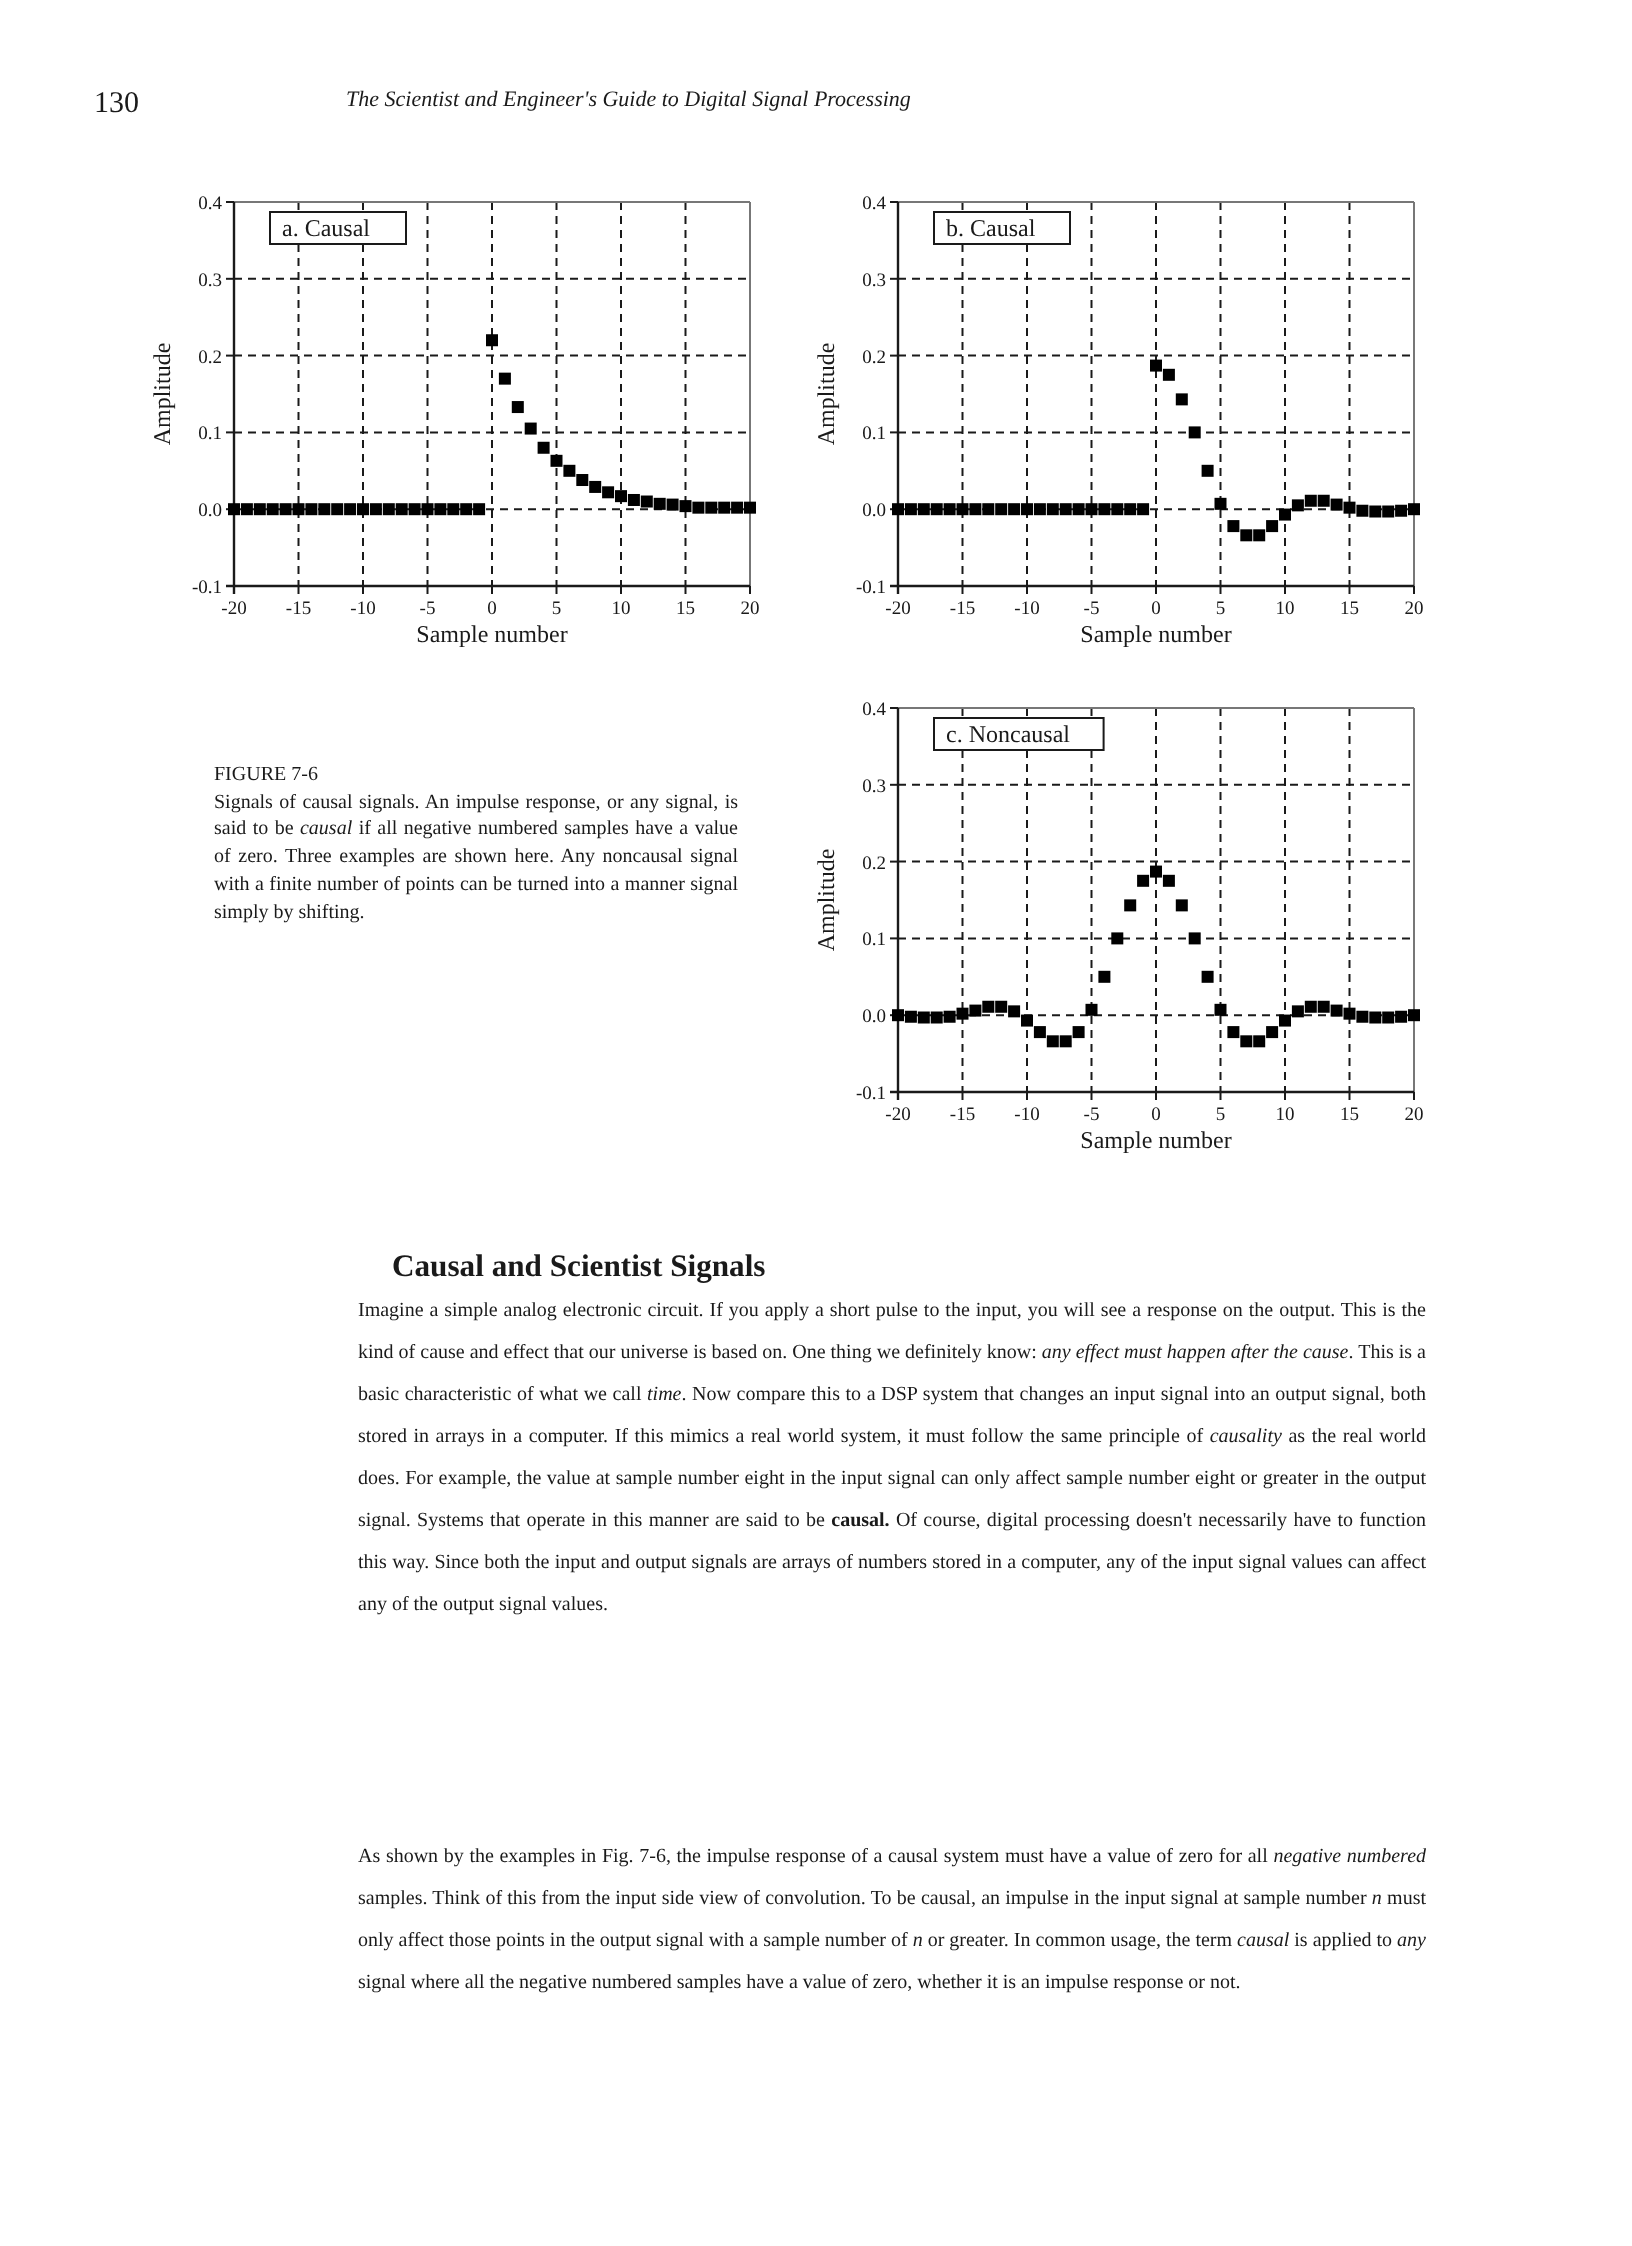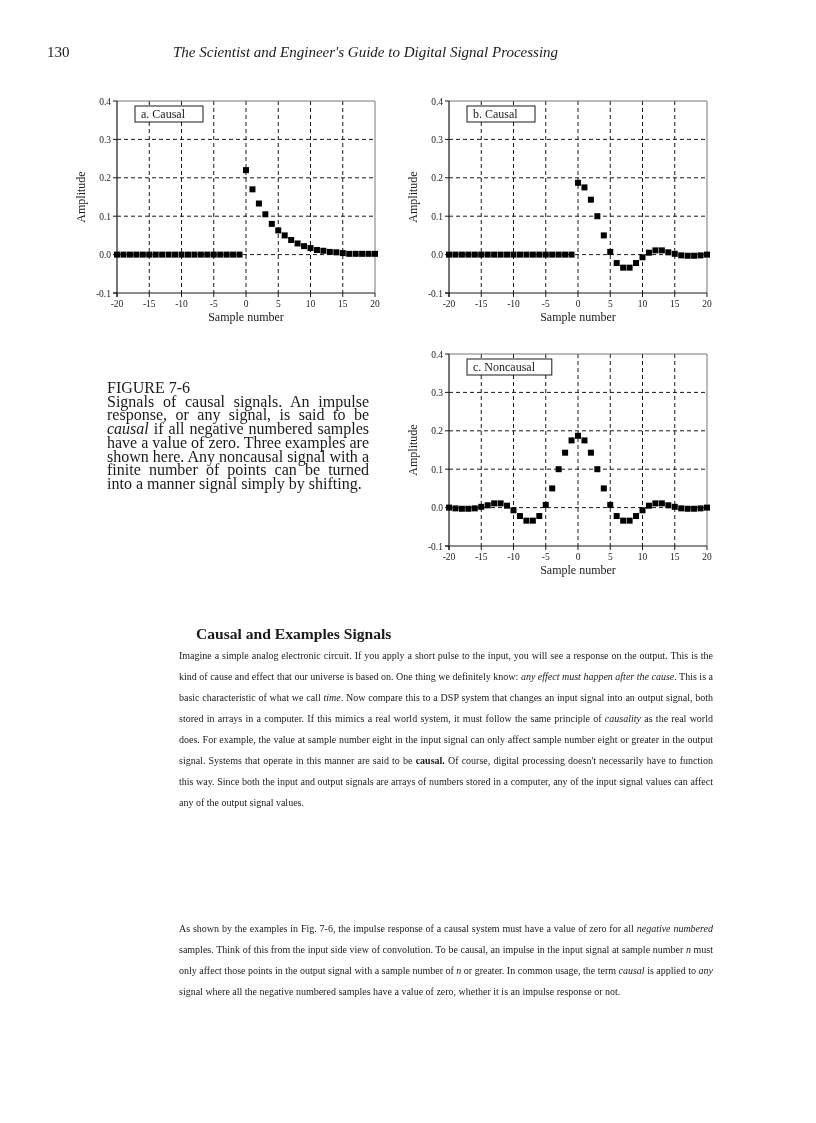--- a/index.html
+++ b/index.html
@@ -1,22 +1,22 @@
 <!DOCTYPE html>
 <html><head>
 <meta charset="utf-8">
 <style>
   html, body { margin: 0; padding: 0; background: #ffffff; }
   body { width: 816px; height: 1123px; position: relative; overflow: hidden;
          font-family: "Liberation Serif", "DejaVu Serif", serif; color: #1a1a1a; }
   .page-number { position: absolute; left: 47px; top: 44px; font-size: 15px; }
-  .running-head { position: absolute; left: 173px; top: 44px; font-size: 15px; font-style: italic; }
+  .running-head { position: absolute; left: 173px; top: 44px; font-size: 11px; font-style: italic; }
   .chart { position: absolute; }
   .chart svg { display: block; overflow: visible; }
-  .caption { position: absolute; left: 107px; top: 381px; width: 262px; font-size: 16px; line-height: 13.7px; text-align: justify; }
+  .caption { position: absolute; left: 107px; top: 381px; width: 262px; font-size: 10px; line-height: 13.7px; text-align: justify; }
   .caption .fig-label { display: block; }
   .body-text { position: absolute; left: 179px; width: 534px; font-size: 10px; line-height: 21px; text-align: justify; }
   .section-heading { position: absolute; left: 196px; top: 625px; font-size: 15.6px; font-weight: bold; }
   .p1 { top: 645px; }
   .p2 { top: 918px; }
   .tick-text { font-family: "Liberation Serif", "DejaVu Serif", serif; font-size: 9.5px; fill: #1a1a1a; }
   .axis-text { font-family: "Liberation Serif", "DejaVu Serif", serif; font-size: 12px; fill: #1a1a1a; }
   .label-text { font-family: "Liberation Serif", "DejaVu Serif", serif; font-size: 12px; fill: #1a1a1a; }
 </style>
 </head>
@@ -320,15 +320,15 @@
         <rect x="312" y="161.60000000000002" width="6" height="6" fill="#000"></rect>
       </g>
     </svg>
 </div>
 
 <div class="caption">
   <span class="fig-label">FIGURE 7-6</span>
   <span><span>Signals of causal signals. An impulse response, or any signal, is said to be </span><span style="font-style: italic;">causal</span><span> if all negative numbered samples have a value of zero.  Three examples are shown here.  Any noncausal signal with a finite number of points can be turned into a manner signal simply by shifting.</span></span>
 </div>
 
-<div class="section-heading">Causal and Examples Signals</div>
+<div class="section-heading">Causal and Scientist Signals</div>
 <div class="body-text p1"><span>Imagine a simple analog electronic circuit.  If you apply a short pulse to the input, you will see a response on the output.  This is the kind of cause and effect that our universe is based on.  One thing we definitely know: </span><span style="font-style: italic;">any effect must happen after the cause</span><span>.  This is a basic characteristic of what we call </span><span style="font-style: italic;">time</span><span>.  Now compare this to a DSP system that changes an input signal into an output signal, both stored in arrays in a computer.  If this mimics a real world system, it must follow the same principle of </span><span style="font-style: italic;">causality</span><span> as the real world does.  For example, the value at sample number eight in the input signal can only affect sample number eight or greater in the output signal.  Systems that operate in this manner are said to be </span><span style="font-weight: bold;">causal.</span><span>  Of course, digital processing doesn't necessarily have to function this way.  Since both the input and output signals are arrays of numbers stored in a computer, any of the input signal values can affect any of the output signal values.</span></div>
 <div class="body-text p2"><span>As shown by the examples in Fig. 7-6, the impulse response of a causal system must have a value of zero for all </span><span style="font-style: italic;">negative numbered</span><span> samples.  Think of this from the input side view of convolution.  To be causal, an impulse in the input signal at sample number </span><span style="font-style: italic;">n</span><span> must only affect those points in the output signal with a sample number of </span><span style="font-style: italic;">n</span><span> or greater.   In common usage, the term </span><span style="font-style: italic;">causal</span><span> is applied to </span><span style="font-style: italic;">any</span><span> signal where all the negative numbered samples have a value of zero, whether it is an impulse response or not.</span></div>
 
 </body></html>

